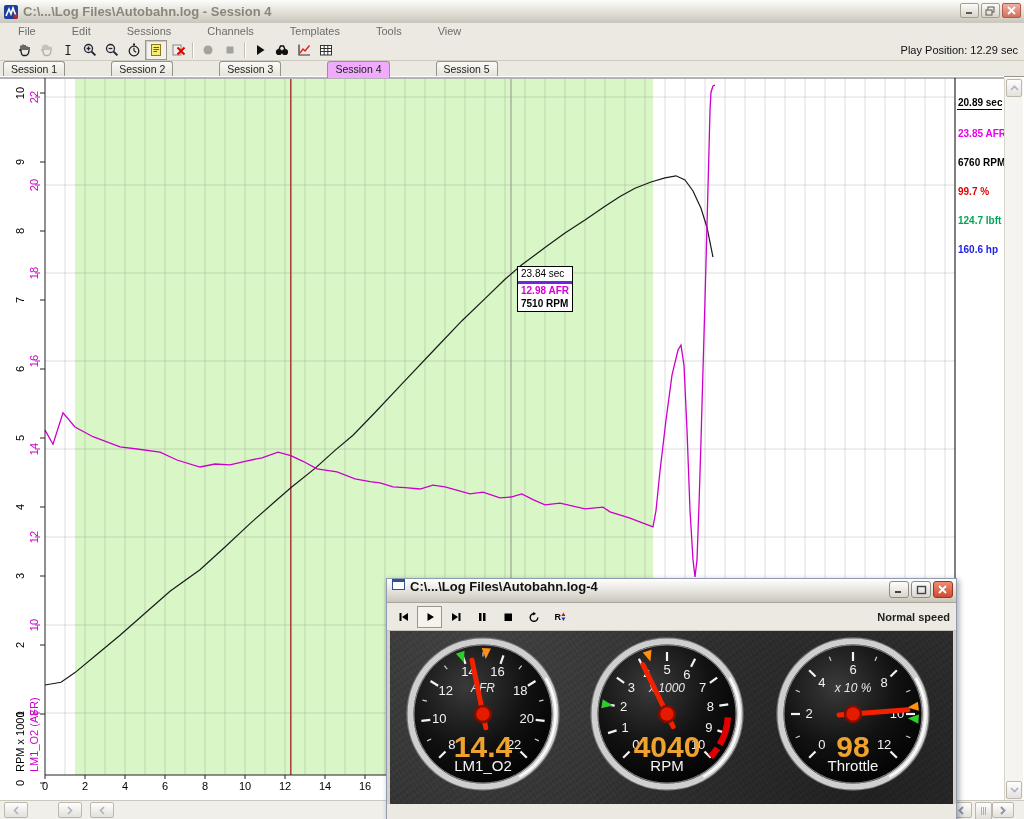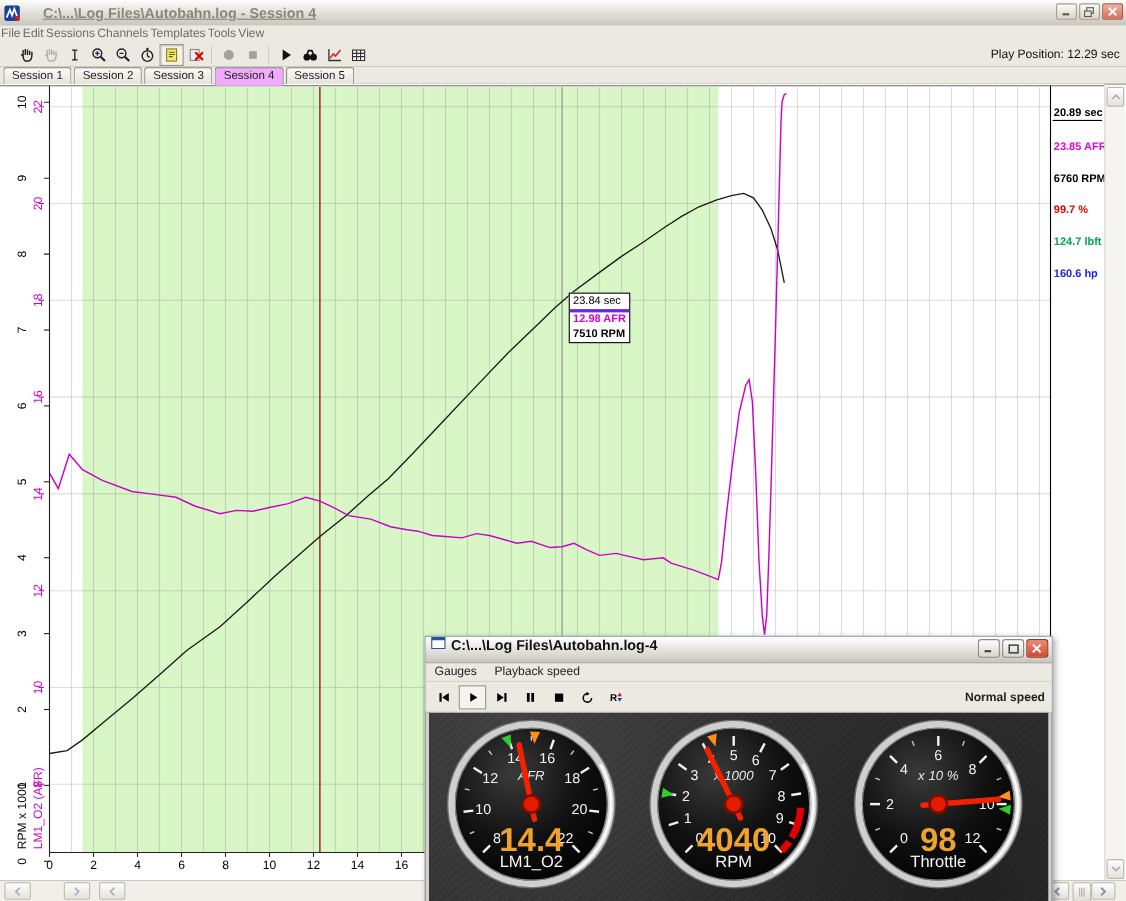--- a/index.html
+++ b/index.html
@@ -2,39 +2,39 @@
 <html><head>
 <meta charset="utf-8">
 <style>
   html,body{margin:0;padding:0;background:#555;}
   #app{position:relative;width:1024px;height:819px;overflow:hidden;background:#fff;
        font-family:"Liberation Sans","DejaVu Sans",sans-serif;outline:1px solid #71706a;}
   
   .titlebar{position:absolute;left:0;top:0;width:1024px;height:23px;
     background:linear-gradient(#fdfdfc,#dedbd3 60%,#c9c6bc);border-bottom:1px solid #a7a399;
     display:flex;align-items:center;}
-  .titlebar .title{font-size:13px;font-weight:bold;color:#89867b;margin-left:20px;white-space:nowrap;text-decoration:underline;}
+  .titlebar .title{font-size:13px;font-weight:bold;color:#89867b;margin-left:4px;white-space:nowrap;}
   .appicon{width:16px;height:16px;margin-left:3px;flex:0 0 auto;}
   .winbtns{position:absolute;right:3px;top:3px;display:flex;gap:2px;}
   .wbtn{width:19px;height:15px;border:1px solid #a59f92;border-radius:2px;
     background:linear-gradient(#fbfbfa,#d8d4ca);display:flex;align-items:center;justify-content:center;
     font-size:9px;color:#5d5a50;padding:0;}
   .wbtn.close{background:linear-gradient(#eeb1a2,#d3705c);border-color:#b05a46;color:#fff;}
   .menubar{position:absolute;left:0;top:23px;width:1024px;height:16px;background:#ece9e2;
     border-bottom:1px solid #d2cfc6;display:flex;align-items:center;gap:0;}
-  .menuitem{font-size:11px;color:#6c6c68;padding:1px 1px;}
+  .menuitem{font-size:11px;color:#6c6c68;padding:1px 18px;}
   .toolbar{position:absolute;left:0;top:39px;width:1024px;height:22px;background:#ece9e2;
     border-bottom:1px solid #cdcabf;display:flex;align-items:center;padding-left:13px;box-sizing:border-box;}
   .tbtn{width:22px;height:20px;border:1px solid transparent;background:transparent;padding:1px;
     display:flex;align-items:center;justify-content:center;}
   .tbtn.pressed{border:1px solid #9a968b;background:#f3f1ea;box-shadow:inset 1px 1px 1px rgba(0,0,0,.18);}
   .tsep{width:1px;height:16px;background:#c3bfb4;border-right:1px solid #fff;margin:0 3px;}
   .playpos{margin-left:auto;margin-right:6px;font-size:11px;color:#111;}
   .tabstrip{position:absolute;left:0;top:61px;width:1024px;height:16px;background:#ece9e2;
-    border-bottom:1px solid #98948a;display:flex;align-items:flex-end;padding-left:3px;box-sizing:border-box;}
+    border-bottom:1px solid #98948a;display:flex;align-items:flex-end;padding-left:3px;box-sizing:border-box;gap:44px;}
   .tab{font-size:10.5px;color:#222;border:1px solid #98948a;border-bottom:none;
     background:linear-gradient(#fbfaf7,#e4e1d8);padding:1px 7px 2px 7px;margin-right:2px;
     border-radius:3px 3px 0 0;position:relative;top:1px;}
   .tab.active{background:#f0abfc;font-weight:normal;padding-bottom:3px;top:2px;z-index:3;}
   
   #chart-svg{position:absolute;left:0;top:76px;}
   .legend{position:absolute;left:957px;top:80px;width:45px;background:#fff;font-size:10px;font-weight:bold;}
   .legend .row{padding:17px 1px 1px 1px;white-space:nowrap;}
   .legend .row.ul{border-bottom:1px solid #000;margin-bottom:1px;}
   .tooltip{position:absolute;left:517px;top:266px;background:#fff;border:1px solid #000;
@@ -437,24 +437,20 @@
               <rect x="1.5" y="1.5" width="8" height="7" fill="none" stroke="#444" stroke-width="1.4"></rect>
             </svg>
           </button>
         <button class="gwbtn close">
             <svg width="10" height="9" viewBox="0 0 10 9">
               <path d="M1,1 L8,8 M8,1 L1,8" stroke="#fff" stroke-width="1.8"></path>
             </svg>
           </button>
       </div>
     </div>
-    <div class="gw-menubar" id="gw-menubar">
-        <span class="gw-menuitem">Gauges</span>
-        <span class="gw-menuitem">Playback speed</span>
-      </div>
     <div class="gw-toolbar">
       <span id="pb-buttons" style="display:flex;align-items:center;">
           <button class="pbtn">
             <svg width="12" height="12" viewBox="0 0 12 12">
               <rect x="1.5" y="2" width="2" height="8" fill="#000"></rect>
               <polygon points="10,2 10,10 4,6" fill="#000"></polygon>
             </svg>
           </button>
           <button class="pbtn sel">
             <svg width="12" height="12" viewBox="0 0 12 12">

